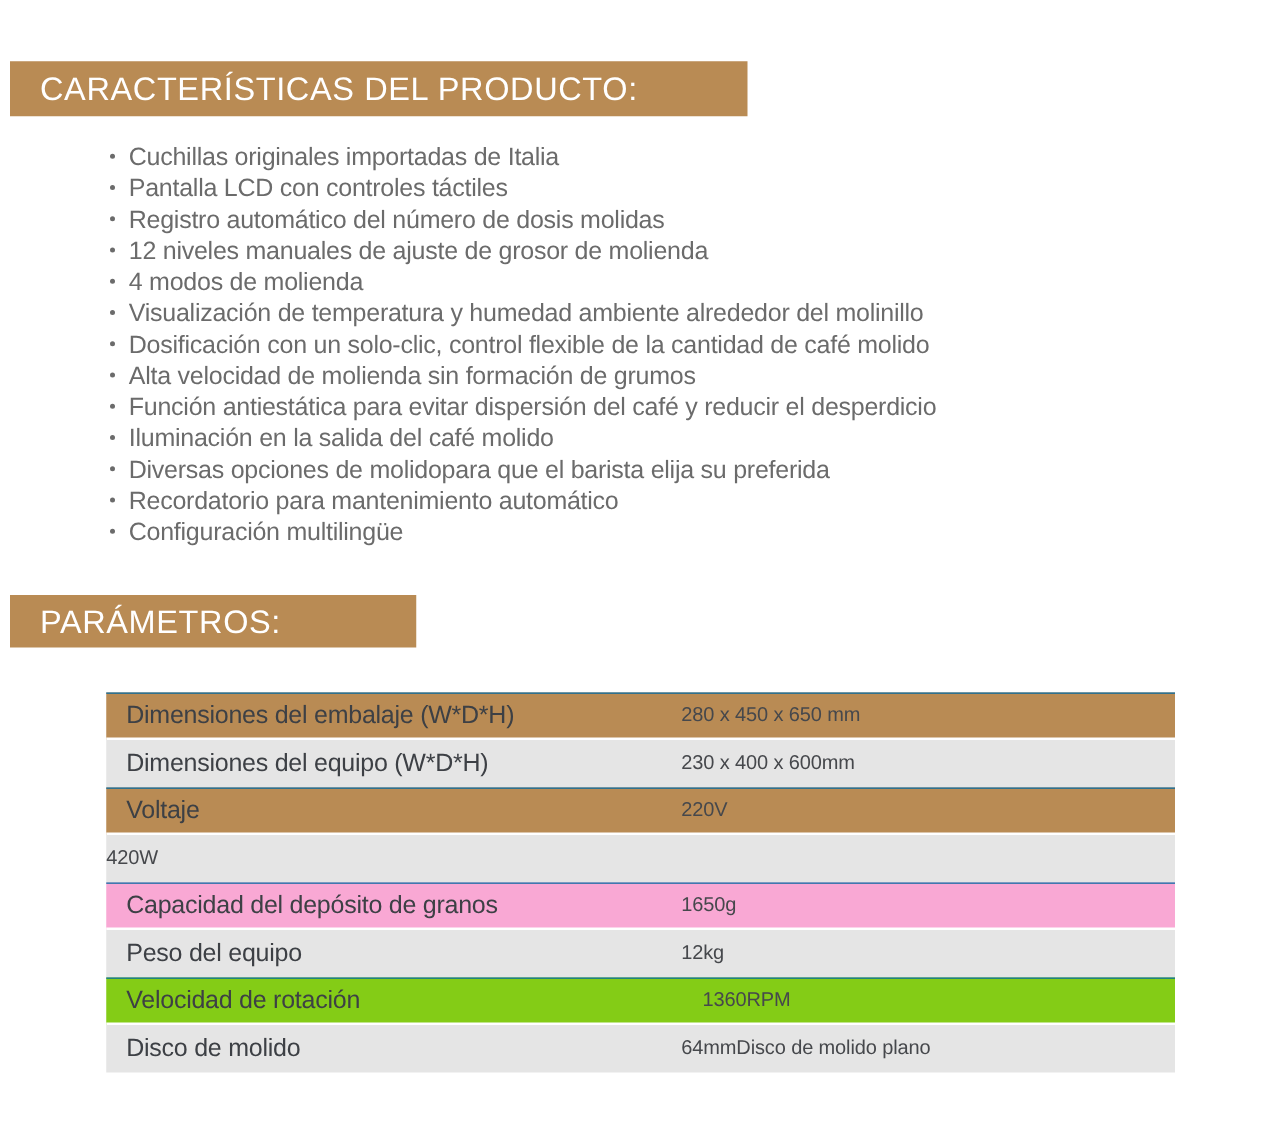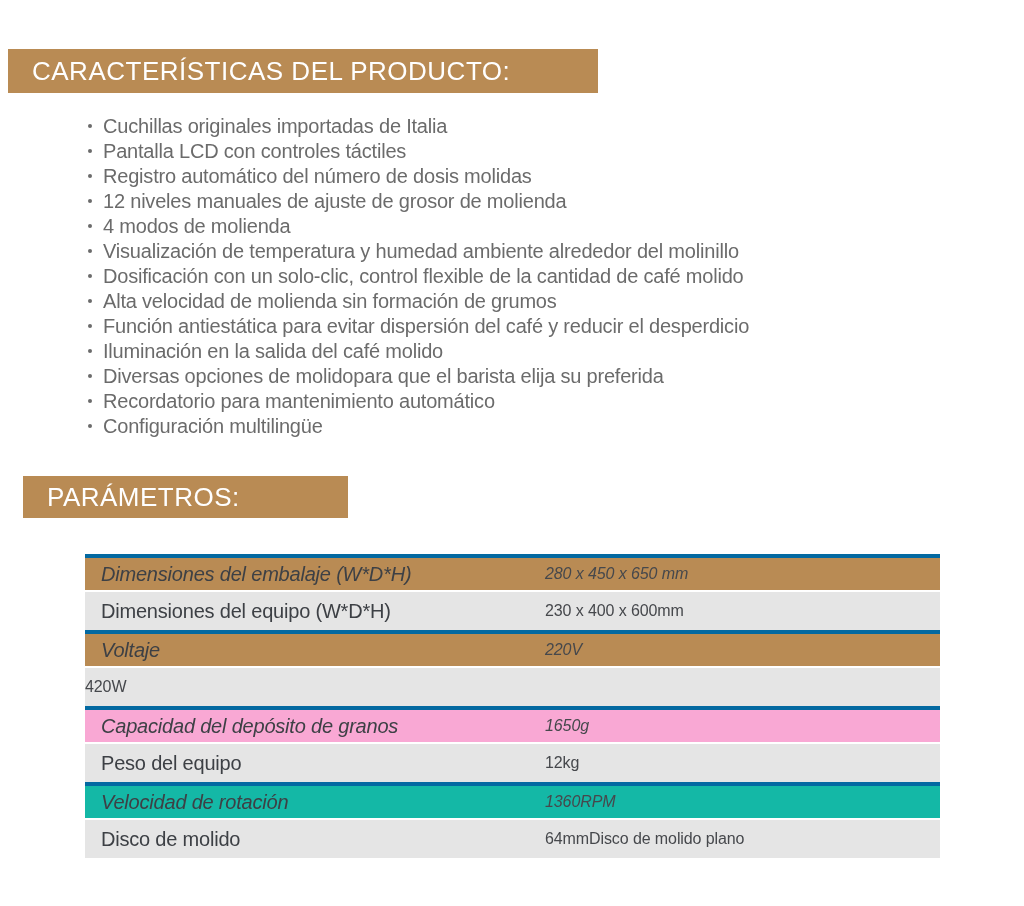--- a/index.html
+++ b/index.html
@@ -52,23 +52,22 @@
     left: 85px; top: 554px;
     width: 855px;
   }
   .param-row {
     display: flex;
     align-items: center;
     height: 38px;
     background: #e5e5e5;
   }
   .param-row.alt {
-    border-top: 4px solid #0369a1;
+    border-top: 1px solid #0369a1;
     border-bottom: 2px solid #ffffff;
-    font-style: italic;
   }
   .param-label {
     flex: 0 0 460px;
     padding-left: 16px;
     font-size: 20px;
     color: #3d4045;
     letter-spacing: -0.2px;
     white-space: nowrap;
   }
   .param-value {
@@ -134,21 +133,21 @@
     <li class="feature-item">
         <span class="bullet"></span>
         <span>Recordatorio para mantenimiento automático</span>
       </li>
     <li class="feature-item">
         <span class="bullet"></span>
         <span>Configuración multilingüe</span>
       </li>
   </ul>
 
-  <div class="section-title accent-bg" id="parameters-title" style="background: rgb(185, 139, 84); margin-left: 15px;">PARÁMETROS:</div>
+  <div class="section-title accent-bg" id="parameters-title" style="background: rgb(185, 139, 84);">PARÁMETROS:</div>
 
   <div class="param-table">
     <div class="param-row alt accent-bg" style="background: rgb(185, 139, 84);">
       <div class="param-label">Dimensiones del embalaje (W*D*H)</div>
       <div class="param-value">280 x 450 x 650 mm</div>
     </div>
     <div class="param-row">
       <div class="param-label">Dimensiones del equipo (W*D*H)</div>
       <div class="param-value">230 x 400 x 600mm</div>
     </div>
@@ -160,21 +159,21 @@
       <div class="param-value">420W</div>
     </div>
     <div class="param-row alt accent-bg" style="background: #f9a8d4;">
       <div class="param-label">Capacidad del depósito de granos</div>
       <div class="param-value">1650g</div>
     </div>
     <div class="param-row">
       <div class="param-label">Peso del equipo</div>
       <div class="param-value">12kg</div>
     </div>
-    <div class="param-row alt accent-bg" style="background: #14b8a6;">
+    <div class="param-row alt accent-bg" style="background: #84cc16; gap: 17px;">
       <div class="param-label">Velocidad de rotación</div>
       <div class="param-value">1360RPM</div>
     </div>
     <div class="param-row">
       <div class="param-label">Disco de molido</div>
       <div class="param-value">64mmDisco de molido plano</div>
     </div>
   </div>
 
 </div>

